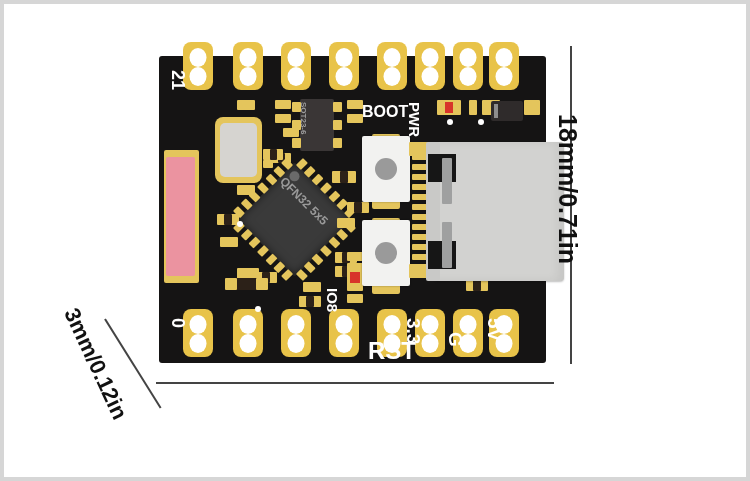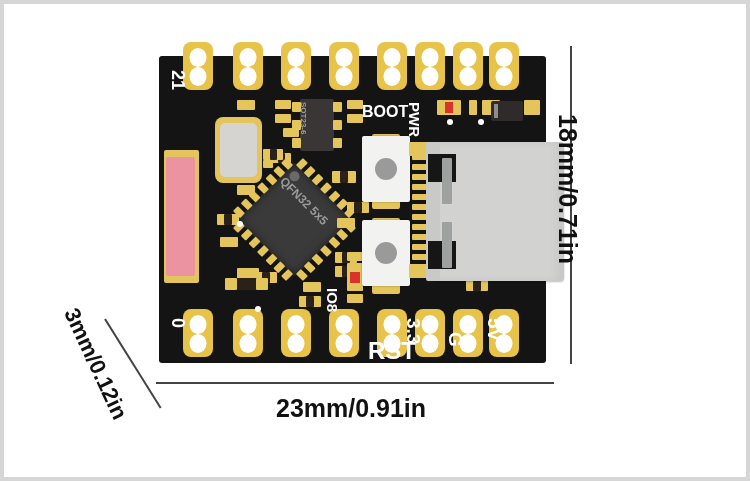--- a/index.html
+++ b/index.html
@@ -395,18 +395,17 @@
       <div class="slotB"></div>
       <div class="tabA"></div>
       <div class="tabB"></div>
     </div>
   </div>
 
   <div class="dimline" id="vdimline"></div>
   <div class="dimtxt" id="vdimtxt">18mm/0.71in</div>
 
   <div class="dimline" id="hdimline"></div>
-  <div class="dimtxt" id="hdimtxt">23mm/0.91in</div>
 
   <div class="dimline" id="ddimline"></div>
   <div class="dimtxt" id="ddimtxt">3mm/0.12in</div>
 
 </div>
 
 </body></html>

